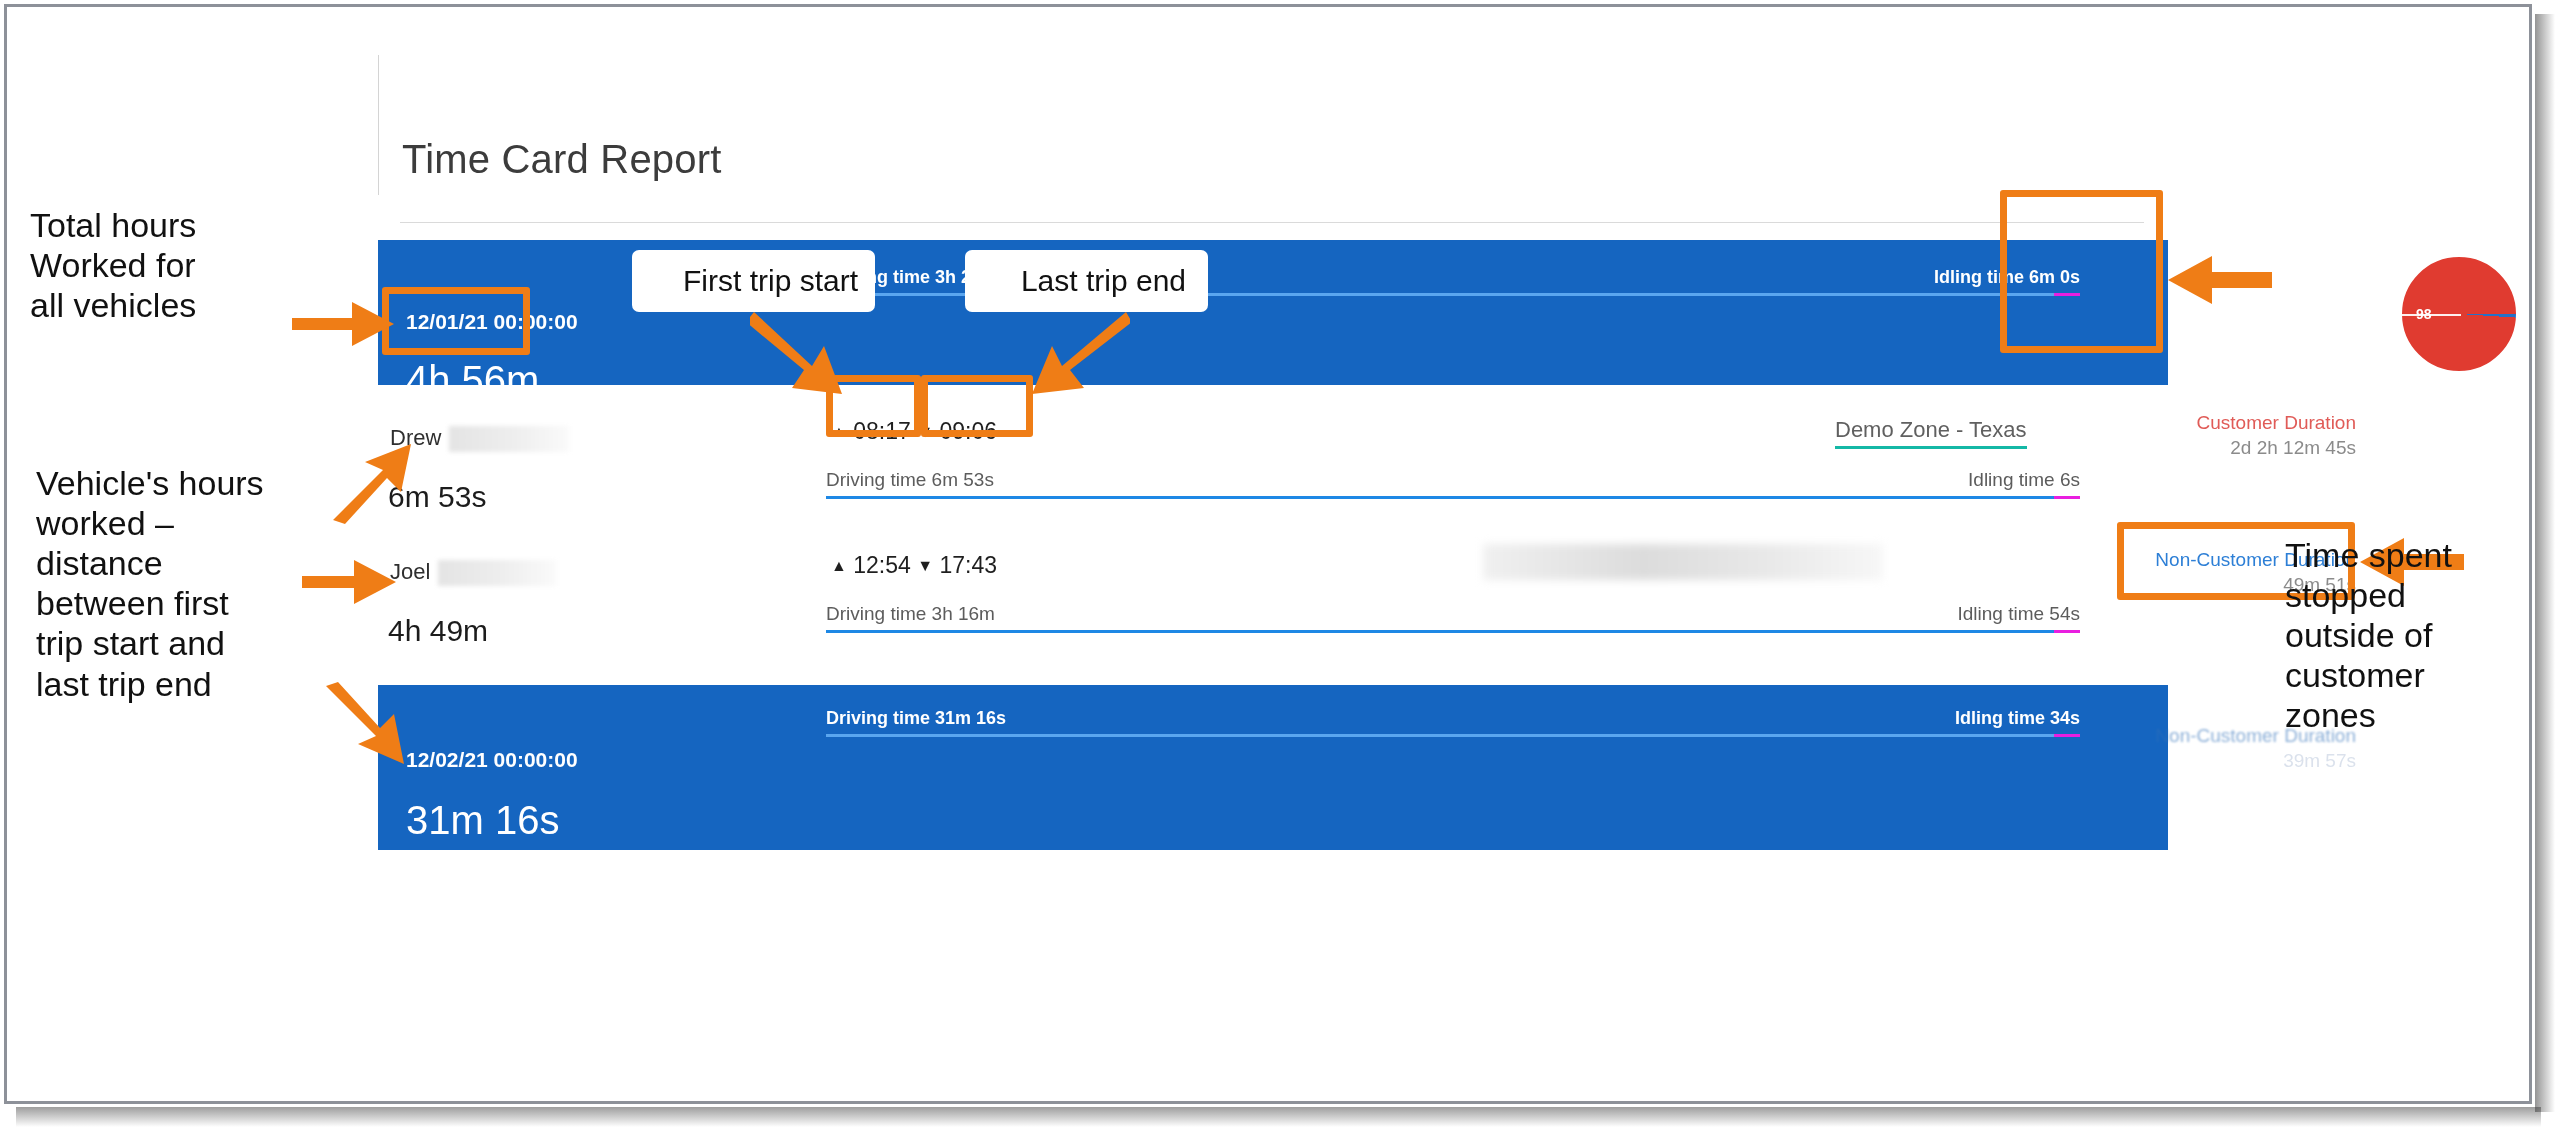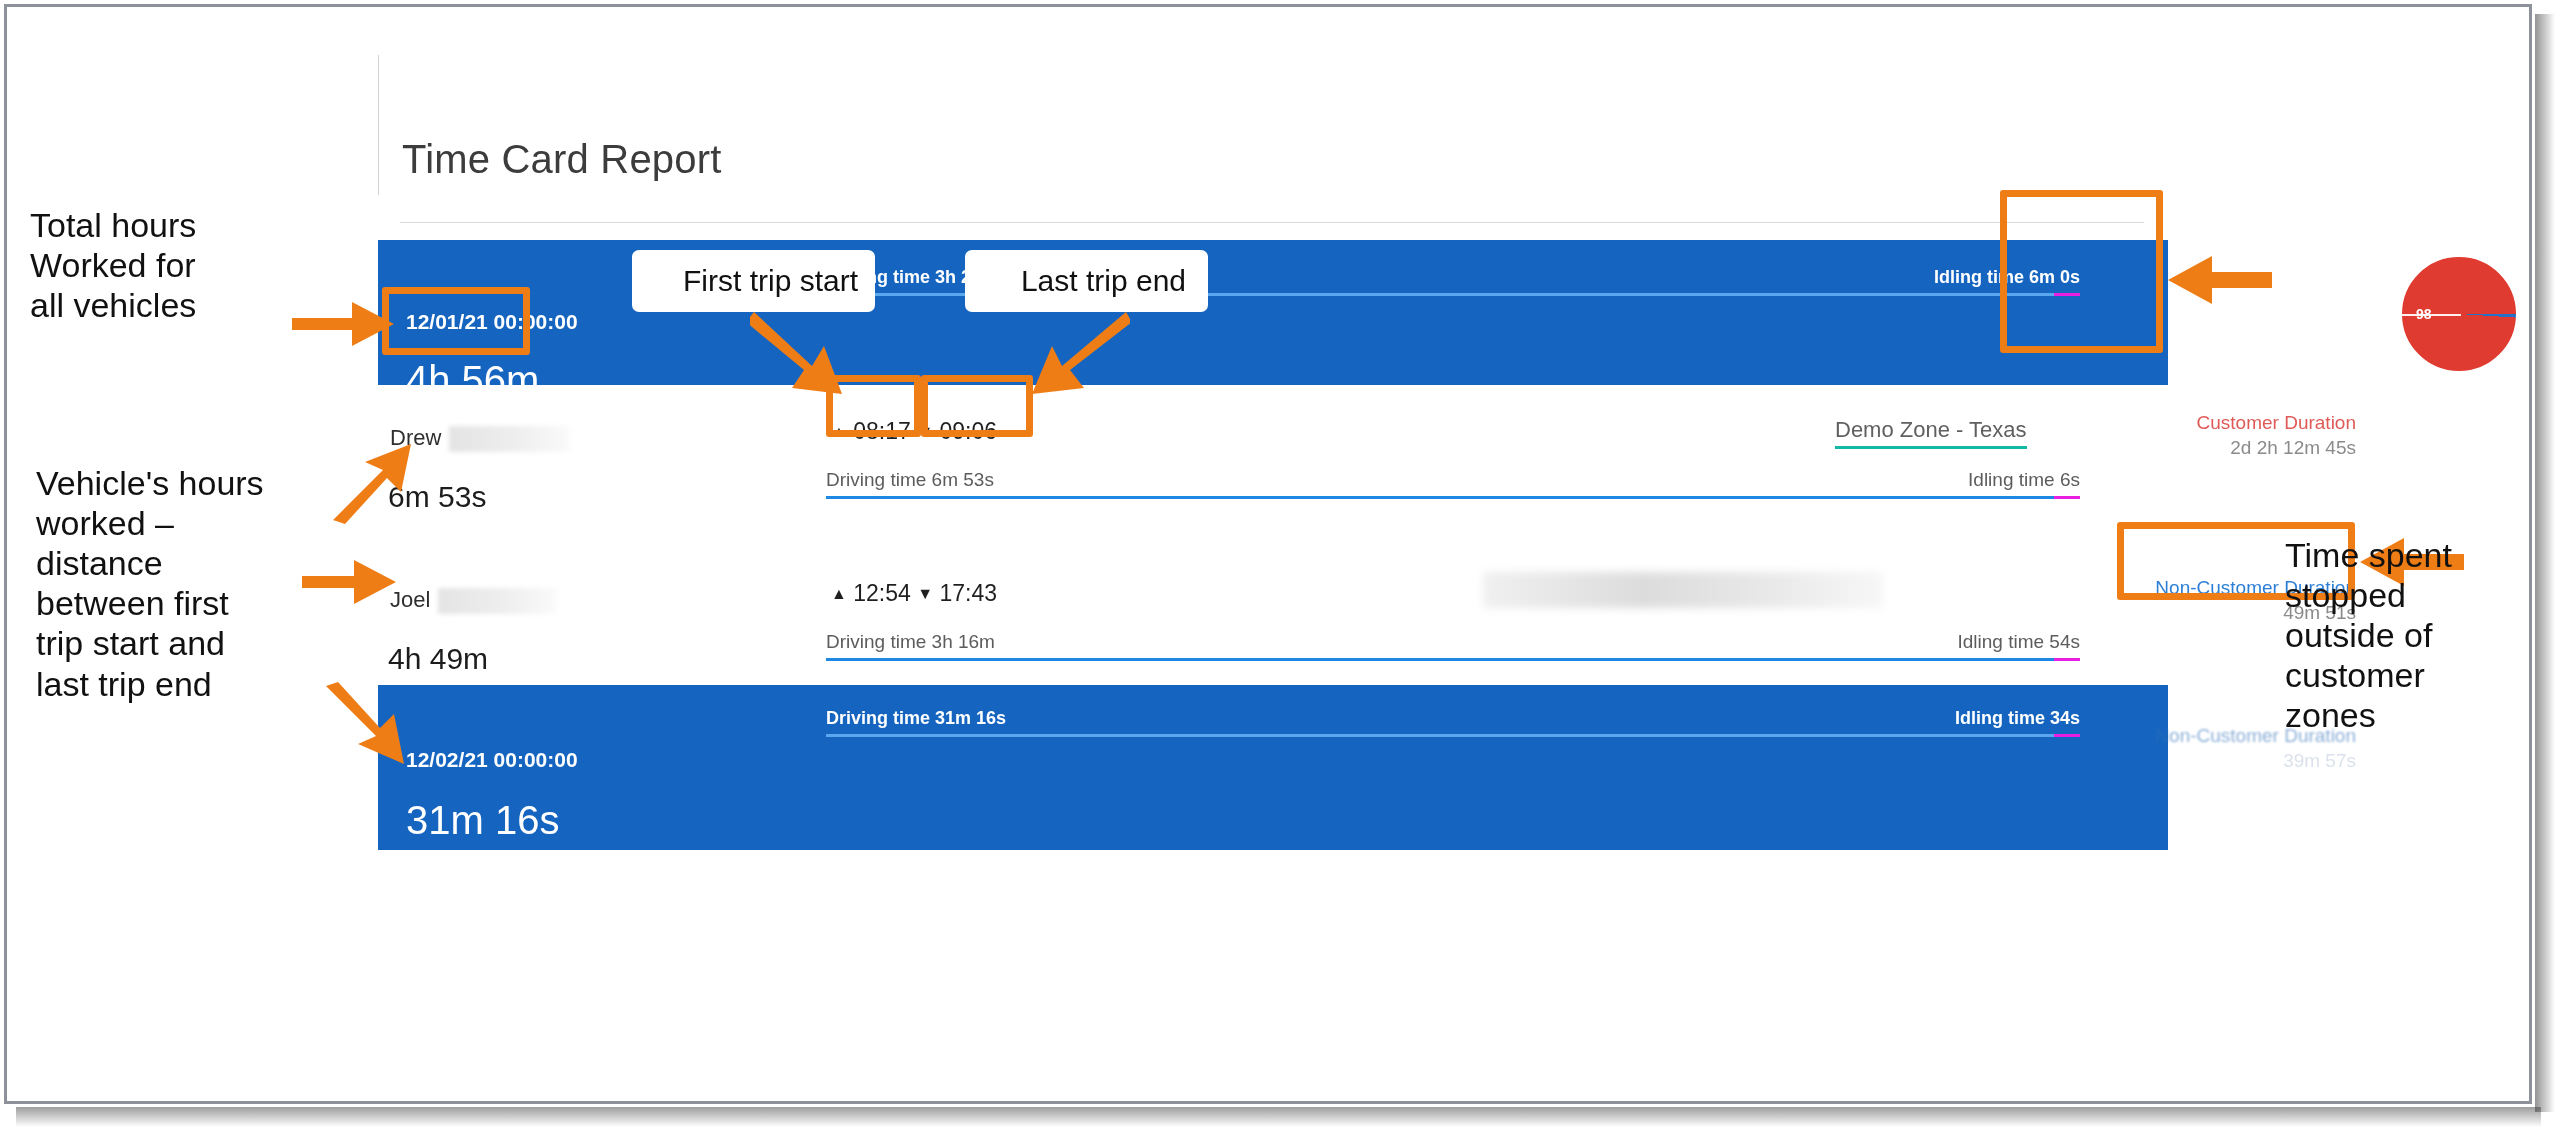--- a/index.html
+++ b/index.html
@@ -226,21 +226,21 @@
           <span class="magenta"></span>
         </div>
       </div>
 
       <div class="dur-block" style="left:1748px;top:27px;width:230px;">
         <div class="dur-title customer">Customer Duration</div>
         <div class="dur-value">2d 2h 12m 45s</div>
       </div>
     </div>
 
-    <div class="row white" style="top:492px;height:150px;">
+    <div class="row white" style="top:464px;height:150px;">
       <div class="row-name" style="top:40px;">
         <span>Joel</span><span class="redact" style="width:118px;"></span>
       </div>
       <div class="row-total-white" style="top:95px;">4h 49m</div>
 
       <div class="trip-times" style="left:453px;top:33px;">
         <span class="caret">▲</span>
         <span>12:54</span>
         <span class="caret">▼</span>
         <span>17:43</span>

